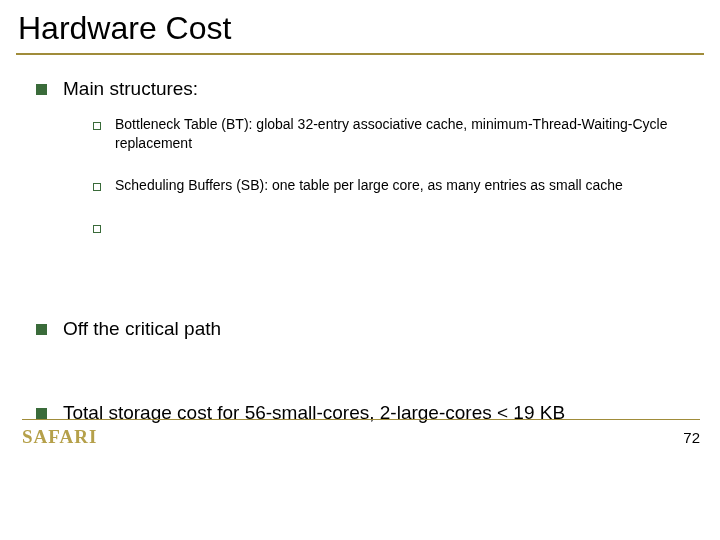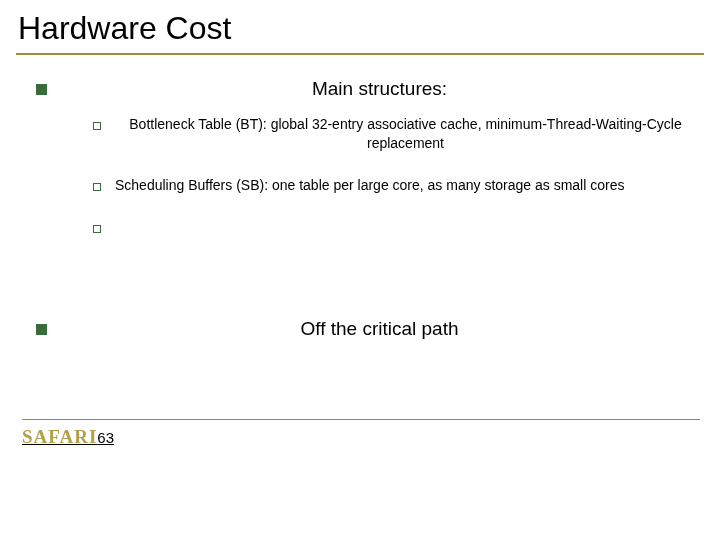--- a/index.html
+++ b/index.html
@@ -33,21 +33,20 @@
   }
   .content {
     padding: 16px 24px 0 36px;
     font-size: 19px;
     line-height: 1.28;
   }
   .l1 {
     display: flex;
     align-items: flex-start;
     margin-top: 6px;
-    text-align: center;
   }
   .l1 + .l1 {
     margin-top: 60px;
   }
   .l1-bullet {
     width: 11px;
     height: 11px;
     background: #3a6b3a; 
     margin-top: 7px;
     flex: 0 0 auto;
@@ -85,22 +84,22 @@
     left: 22px;
     right: 20px;
   }
   .footer-rule {
     height: 1.5px;
     background: #a08c3a;
     margin-bottom: 6px;
   }
   .footer-row {
     display: flex;
+    justify-content: space-between;
     align-items: center;
-    text-decoration: underline;
   }
   .logo {
     font-family: Georgia, 'Times New Roman', serif;
     font-size: 19px;
     font-weight: bold;
     color: #b5a04a;
     letter-spacing: 1px;
   }
   .pagenum {
     font-size: 15px;
@@ -121,38 +120,42 @@
       <div class="l1-bullet"></div>
       <div class="l1-text">
         <span>Main structures:</span>
         <div class="l2-list">
           <div class="l2">
             <div class="l2-bullet"></div>
             <div class="l2-text">Bottleneck Table (BT): global 32-entry associative cache, minimum-Thread-Waiting-Cycle replacement</div>
           </div>
           <div class="l2">
             <div class="l2-bullet"></div>
-            <div class="l2-text">Scheduling Buffers (SB): one table per large core, as many storage as small cores</div>
+            <div class="l2-text">Scheduling Buffers (SB): one table per large core, as many entries as small cache</div>
           </div>
           <div class="l2">
             <div class="l2-bullet"></div>
           </div>
         </div>
       </div>
     </div>
 
     <div class="l1">
       <div class="l1-bullet"></div>
       <div class="l1-text">Off the critical path</div>
     </div>
 
+    <div class="l1">
+      <div class="l1-bullet"></div>
+      <div class="l1-text">Total storage cost for 56-small-cores, 2-large-cores &lt; 19 KB</div>
+    </div>
 
   </div>
 
   <div class="footer">
     <div class="footer-rule"></div>
     <div class="footer-row">
       <div class="logo">SAFARI</div>
-      <div class="pagenum">63</div>
+      <div class="pagenum">72</div>
     </div>
   </div>
 
 </div>
 
 </body></html>

